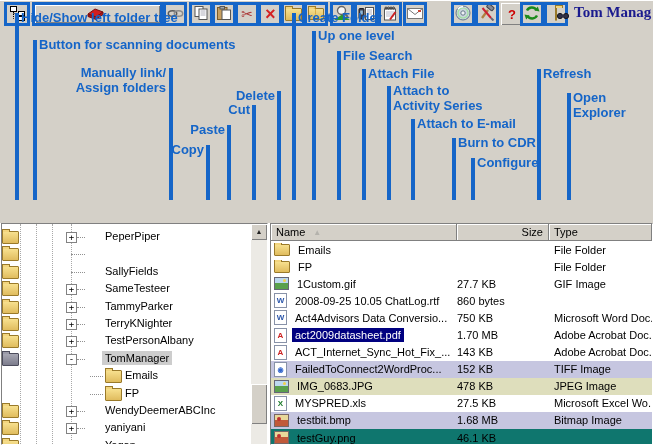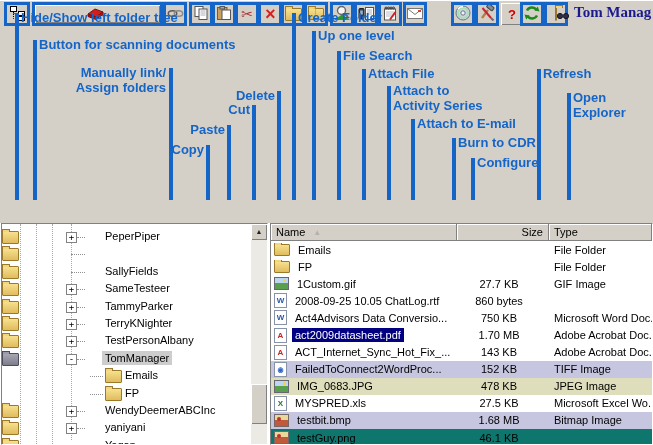--- a/index.html
+++ b/index.html
@@ -68,21 +68,21 @@
   
   .filepanel{position:absolute;left:270px;top:223px;width:383px;height:222px;background:#fff;
              border:1px solid;border-color:#808080 #fff #fff #808080;box-sizing:border-box;overflow:hidden;}
   .fhead{display:flex;height:17px;}
   .hcell{box-sizing:border-box;background:#d4d0c8;border-right:1px solid #808080;border-bottom:1px solid #808080;
          box-shadow:inset 1px 1px 0 #fff;padding:2px 5px 0 5px;white-space:nowrap;overflow:hidden;}
   .hc-name{width:186px;}.hc-size{width:92px;text-align:right;}.hc-type{flex:1;}
   .sortarrow{display:inline-block;margin-left:8px;font-size:8px;color:#b4b2ac;vertical-align:1px;}
   .frow{display:flex;height:17.1px;align-items:center;}
   .fc-name{width:186px;display:flex;align-items:center;overflow:hidden;white-space:nowrap;box-sizing:border-box;padding-left:3px;}
-  .fc-size{width:92px;text-align:center;box-sizing:border-box;padding-right:8px;white-space:nowrap;}
+  .fc-size{width:92px;text-align:left;box-sizing:border-box;padding-right:8px;white-space:nowrap;}
   .fc-type{flex:1;box-sizing:border-box;padding-left:5px;white-space:nowrap;overflow:hidden;}
   .fico{flex:0 0 auto;margin-right:5px;position:relative;}
   .fname{padding:1px 3px;white-space:nowrap;overflow:hidden;}
   .fname.nsel{background:#000080;color:#fff;}
 
   .fi-page{width:11px;height:13px;background:#fff;border:1px solid #8892a8;position:relative;
            font:bold 8px/13px "Liberation Sans",sans-serif;text-align:center;}
   .fi-word{color:#2a55aa;}
   .fi-excel{color:#1a7a2a;}
   .fi-pdf{color:#cc2222;}

